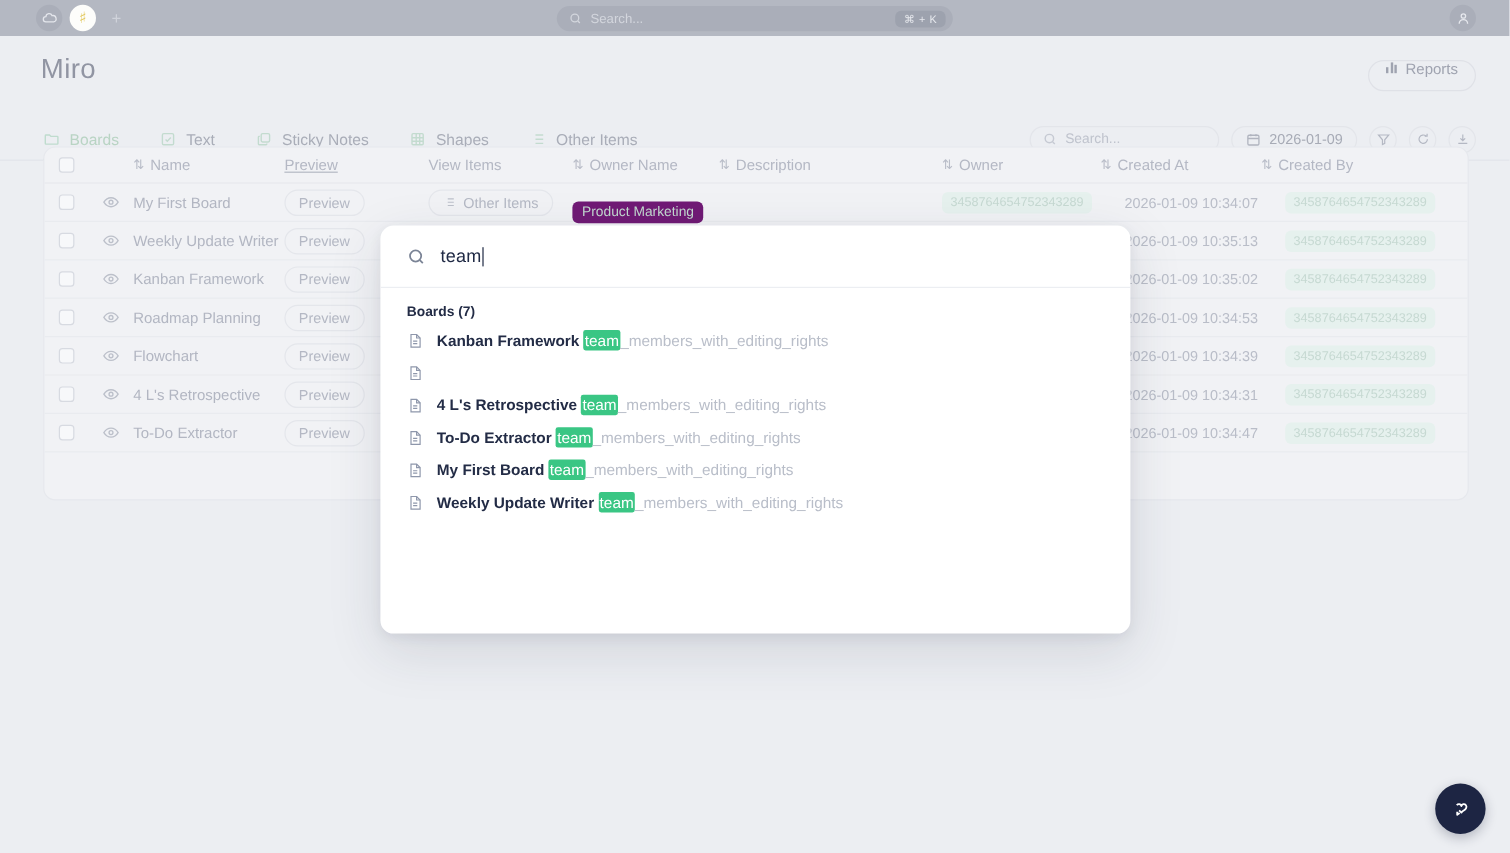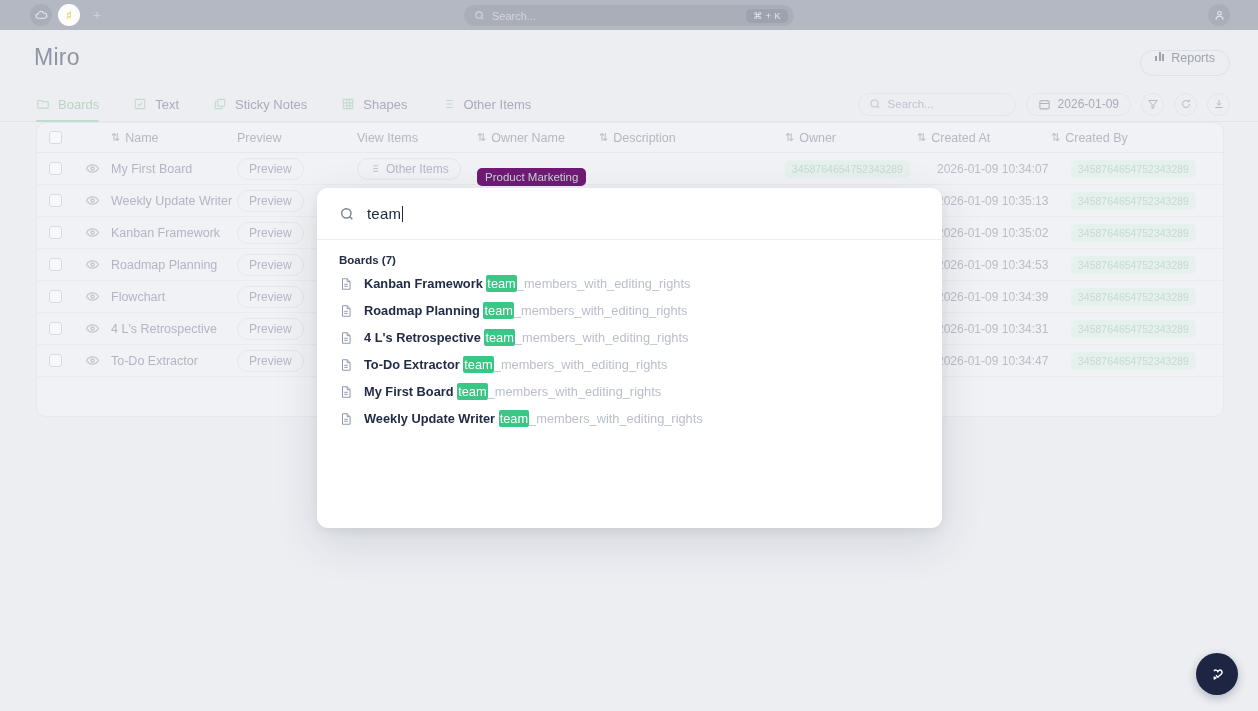--- a/index.html
+++ b/index.html
@@ -58,21 +58,21 @@
     padding: 0 14px; color: #9fa3b0; font-size: 12.5px; cursor: pointer;
   }
   .bars-icon { display: flex; align-items: flex-end; gap: 1.5px; height: 10px; }
   .bars-icon i { width: 2px; background: #9fa3b0; display: block; }
   .bars-icon i:nth-child(1) { height: 5px; }
   .bars-icon i:nth-child(2) { height: 9px; }
   .bars-icon i:nth-child(3) { height: 7px; }
 
   
   .toolbar {
-    position: absolute; top: 86px; left: 0; width: 1258px; height: 36px;
+    position: absolute; top: 98px; left: 0; width: 1258px; height: 36px;
     border-bottom: 1px solid #e2e4ea;
   }
   .tabs { display: flex; align-items: center; height: 36px; padding-left: 36px; gap: 34px; }
   .tab {
     display: flex; align-items: center; gap: 8px; height: 36px;
     font-size: 13px; color: #a9adb8; cursor: pointer; position: relative;
   }
   .tab.active { color: #b9d4c4; }
   .tab.active::after {
     content: ""; position: absolute; left: 0; right: 0; bottom: 0;
@@ -107,21 +107,21 @@
   }
   .thead {
     display: flex; align-items: center; height: 30px;
     border-bottom: 1px solid #e6e8ed; color: #b4b8c4; font-size: 12.5px;
   }
   .th { display: flex; align-items: center; gap: 7px; }
   .sort-ico { color: #b9bdc8; font-size: 11px; letter-spacing: -2px; }
   .col-check { width: 36px; display: flex; justify-content: center; }
   .col-eye   { width: 38px; }
   .col-name  { width: 126px; }
-  .col-prev  { width: 120px; }
+  .col-prev  { width: 120px; text-decoration: underline; }
   .col-view  { width: 120px; }
   .col-team  { width: 122px; }
   .col-desc  { width: 186px; }
   .col-owner { width: 132px; }
   .col-cat   { width: 134px; }
   .col-cby   { width: 150px; }
 
   .chk {
     width: 13px; height: 13px; border: 1px solid #d7dae1;
     border-radius: 3px; background: #f7f8fa; cursor: pointer;
@@ -548,21 +548,20 @@
             <path d="M9 12.5h6M9 16h6"></path>
           </svg>
           <span><span class="r-name">Kanban Framework </span><span class="hl">team</span><span class="r-suffix">_members_with_editing_rights</span></span>
         </div>
         <div class="result-row">
           <svg class="doc-ico" viewBox="0 0 24 24" fill="none" stroke="#8e97ab" stroke-width="1.7">
             <path d="M6 3h8l5 5v13H6z"></path>
             <path d="M14 3v5h5"></path>
             <path d="M9 12.5h6M9 16h6"></path>
           </svg>
-          <span><span class="r-name">Roadmap Planning </span><span class="hl">team</span><span class="r-suffix">_members_with_editing_rights</span></span>
         </div>
         <div class="result-row">
           <svg class="doc-ico" viewBox="0 0 24 24" fill="none" stroke="#8e97ab" stroke-width="1.7">
             <path d="M6 3h8l5 5v13H6z"></path>
             <path d="M14 3v5h5"></path>
             <path d="M9 12.5h6M9 16h6"></path>
           </svg>
           <span><span class="r-name">4 L's Retrospective </span><span class="hl">team</span><span class="r-suffix">_members_with_editing_rights</span></span>
         </div>
         <div class="result-row">

